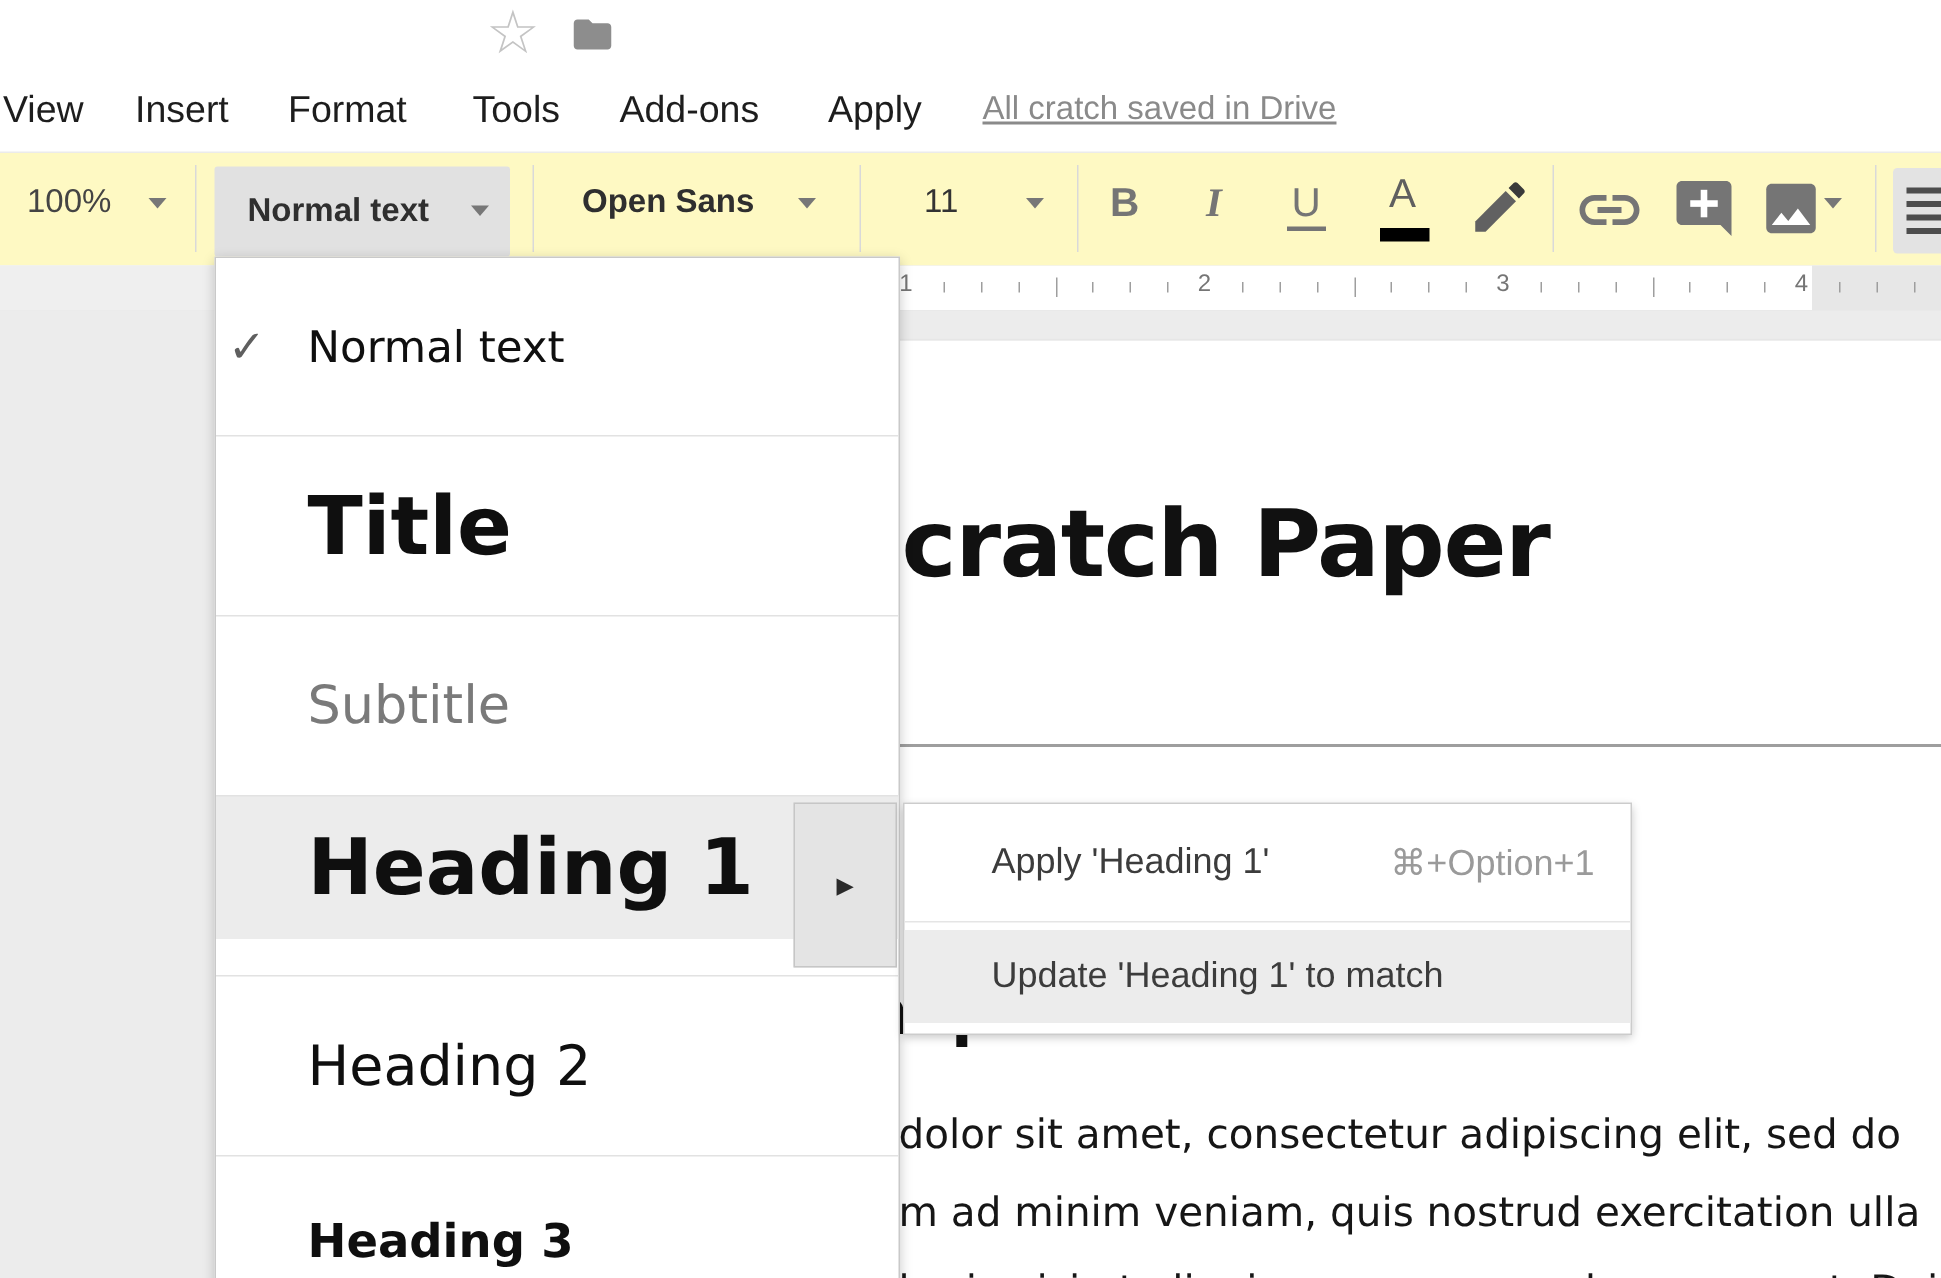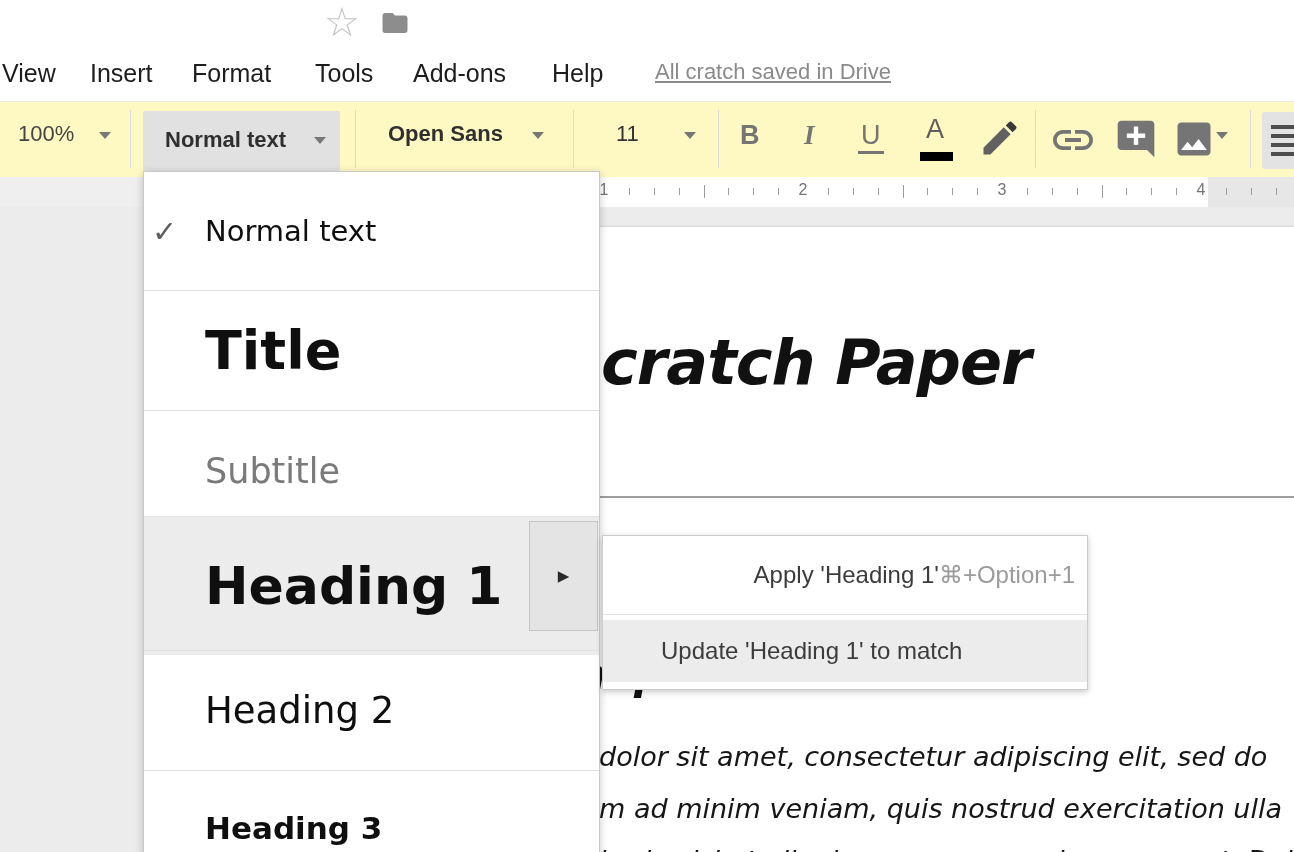--- a/index.html
+++ b/index.html
@@ -36,21 +36,21 @@
   
   .ruler{left:0;top:177px;width:1294px;height:30px;background:#fff;border-bottom:1px solid #cfcfcf;}
   .ruler-gray-left{left:0;top:0;width:600px;height:30px;background:#efefef;}
   .ruler-gray-right{left:1208px;top:0;width:86px;height:30px;background:#e7e7e7;}
   .tick{width:1px;background:#9e9e9e;}
   .tick-num{font-size:16px;color:#757575;transform:translateX(-50%);}
 
   
   .doc-area{left:0;top:207px;width:1294px;height:645px;background:#ececec;}
   .page{left:340px;top:20px;width:1100px;height:625px;background:#fff;box-shadow:0 0 2px rgba(0,0,0,.25);}
-  .doc-font{font-family:"DejaVu Sans",sans-serif;font-style:italic;}
+  .doc-font{font-family:"DejaVu Sans",sans-serif;}
   .page-title{left:601px;top:326px;font-size:62px;font-weight:700;color:#111;white-space:nowrap;letter-spacing:-1px;}
   .title-rule{left:408px;top:496px;width:886px;height:2px;background:#9e9e9e;}
   .obscured-heading{left:545px;top:652px;font-size:42px;line-height:45px;font-weight:700;color:#111;white-space:nowrap;z-index:1;}
   .body-line{left:599px;font-size:27px;color:#161616;white-space:nowrap;z-index:1;}
 
   
   .style-menu{left:143px;top:171px;width:457px;height:760px;background:#fff;border:1px solid #c9c9c9;
     box-shadow:0 2px 8px rgba(0,0,0,.22);z-index:15;box-sizing:border-box;}
   .sm-row{position:absolute;left:0;width:455px;display:flex;align-items:center;box-sizing:border-box;}
   .sm-row + .sm-row{border-top:1px solid #e2e2e2;}
@@ -58,21 +58,21 @@
   .sm-check{position:absolute;left:8px;top:50%;transform:translateY(-50%);font-size:30px;color:#5f5f5f;}
   .row-highlight{background:#ececec;}
   .arrow-box{position:absolute;right:1px;top:4px;width:69px;height:110px;background:#e4e4e4;
     border:1px solid #c6c6c6;display:flex;align-items:center;justify-content:center;box-sizing:border-box;}
   .arrow-box span{font-size:15px;color:#2a2a2a;}
 
   
   .submenu{left:602px;top:535px;width:486px;height:155px;background:#fff;border:1px solid #ccc;
     box-shadow:0 2px 6px rgba(0,0,0,.22);z-index:20;box-sizing:border-box;}
   .sub-row1{position:absolute;left:0;top:0;width:100%;height:79px;display:flex;align-items:center;
-    justify-content:flex-end;padding:0 12px 0 58px;box-sizing:border-box;border-bottom:1px solid #e5e5e5;}
+    justify-content:space-between;padding:0 24px 0 58px;box-sizing:border-box;border-bottom:1px solid #e5e5e5;}
   .sub-label{font-size:24px;color:#3c3c3c;white-space:nowrap;}
   .sub-shortcut{font-size:24px;color:#9a9a9a;white-space:nowrap;}
   .sub-row2{position:absolute;left:0;top:84px;width:100%;height:62px;background:#ececec;
     display:flex;align-items:center;padding-left:58px;box-sizing:border-box;}
 </style>
 </head>
 <body>
 
 <div class="abs titlebar">
   <div class="abs star">☆</div>
@@ -80,21 +80,21 @@
     <path fill="#8d8d8d" d="M10 4H4c-1.1 0-2 .9-2 2v12c0 1.1.9 2 2 2h16c1.1 0 2-.9 2-2V8c0-1.1-.9-2-2-2h-8l-2-2z"></path>
   </svg>
 </div>
 
 <div class="abs menubar">
   <span class="abs menu-item" style="left:2px">View</span>
   <span class="abs menu-item" style="left:90px">Insert</span>
   <span class="abs menu-item" style="left:192px">Format</span>
   <span class="abs menu-item" style="left:315px">Tools</span>
   <span class="abs menu-item" style="left:413px">Add-ons</span>
-  <span class="abs menu-item" style="left:552px">Help</span>
+  <span class="abs menu-item" style="left:552px">Apply</span>
   <span class="abs saved-status">All cratch saved in Drive</span>
 </div>
 
 <div class="abs toolbar">
   <span class="abs tb-label" style="left:18px;top:19px;color:#444">100%</span>
   <div class="abs caret" style="left:99px;top:30px"></div>
   <div class="abs tb-sep" style="left:130px"></div>
 
   <div class="abs styles-btn">
     <span class="tb-label">Normal text</span>
@@ -200,21 +200,21 @@
   <div class="sm-row" style="top:0;height:118px">
     <span class="sm-check">✓</span>
     <span class="sm-label" style="font-size:29px">Normal text</span>
   </div>
   <div class="sm-row" style="top:118px;height:120px">
     <span class="sm-label" style="font-size:54px;font-weight:700">Title</span>
   </div>
   <div class="sm-row" style="top:238px;height:120px">
     <span class="sm-label" style="font-size:35px;color:#7a7a7a">Subtitle</span>
   </div>
-  <div class="sm-row row-highlight" style="top:344px;height:139px">
+  <div class="sm-row row-highlight" style="top:358px;height:96px">
     <span class="sm-label" style="font-size:52px;font-weight:700">Heading 1</span>
     <div class="arrow-box">
       <span>▶</span>
     </div>
   </div>
   <div class="sm-row" style="top:478px;height:120px">
     <span class="sm-label" style="font-size:37px;font-weight:400">Heading 2</span>
   </div>
   <div class="sm-row" style="top:598px;height:160px">
     <span class="sm-label" style="font-size:31px;font-weight:700;margin-top:-45px">Heading 3</span>

